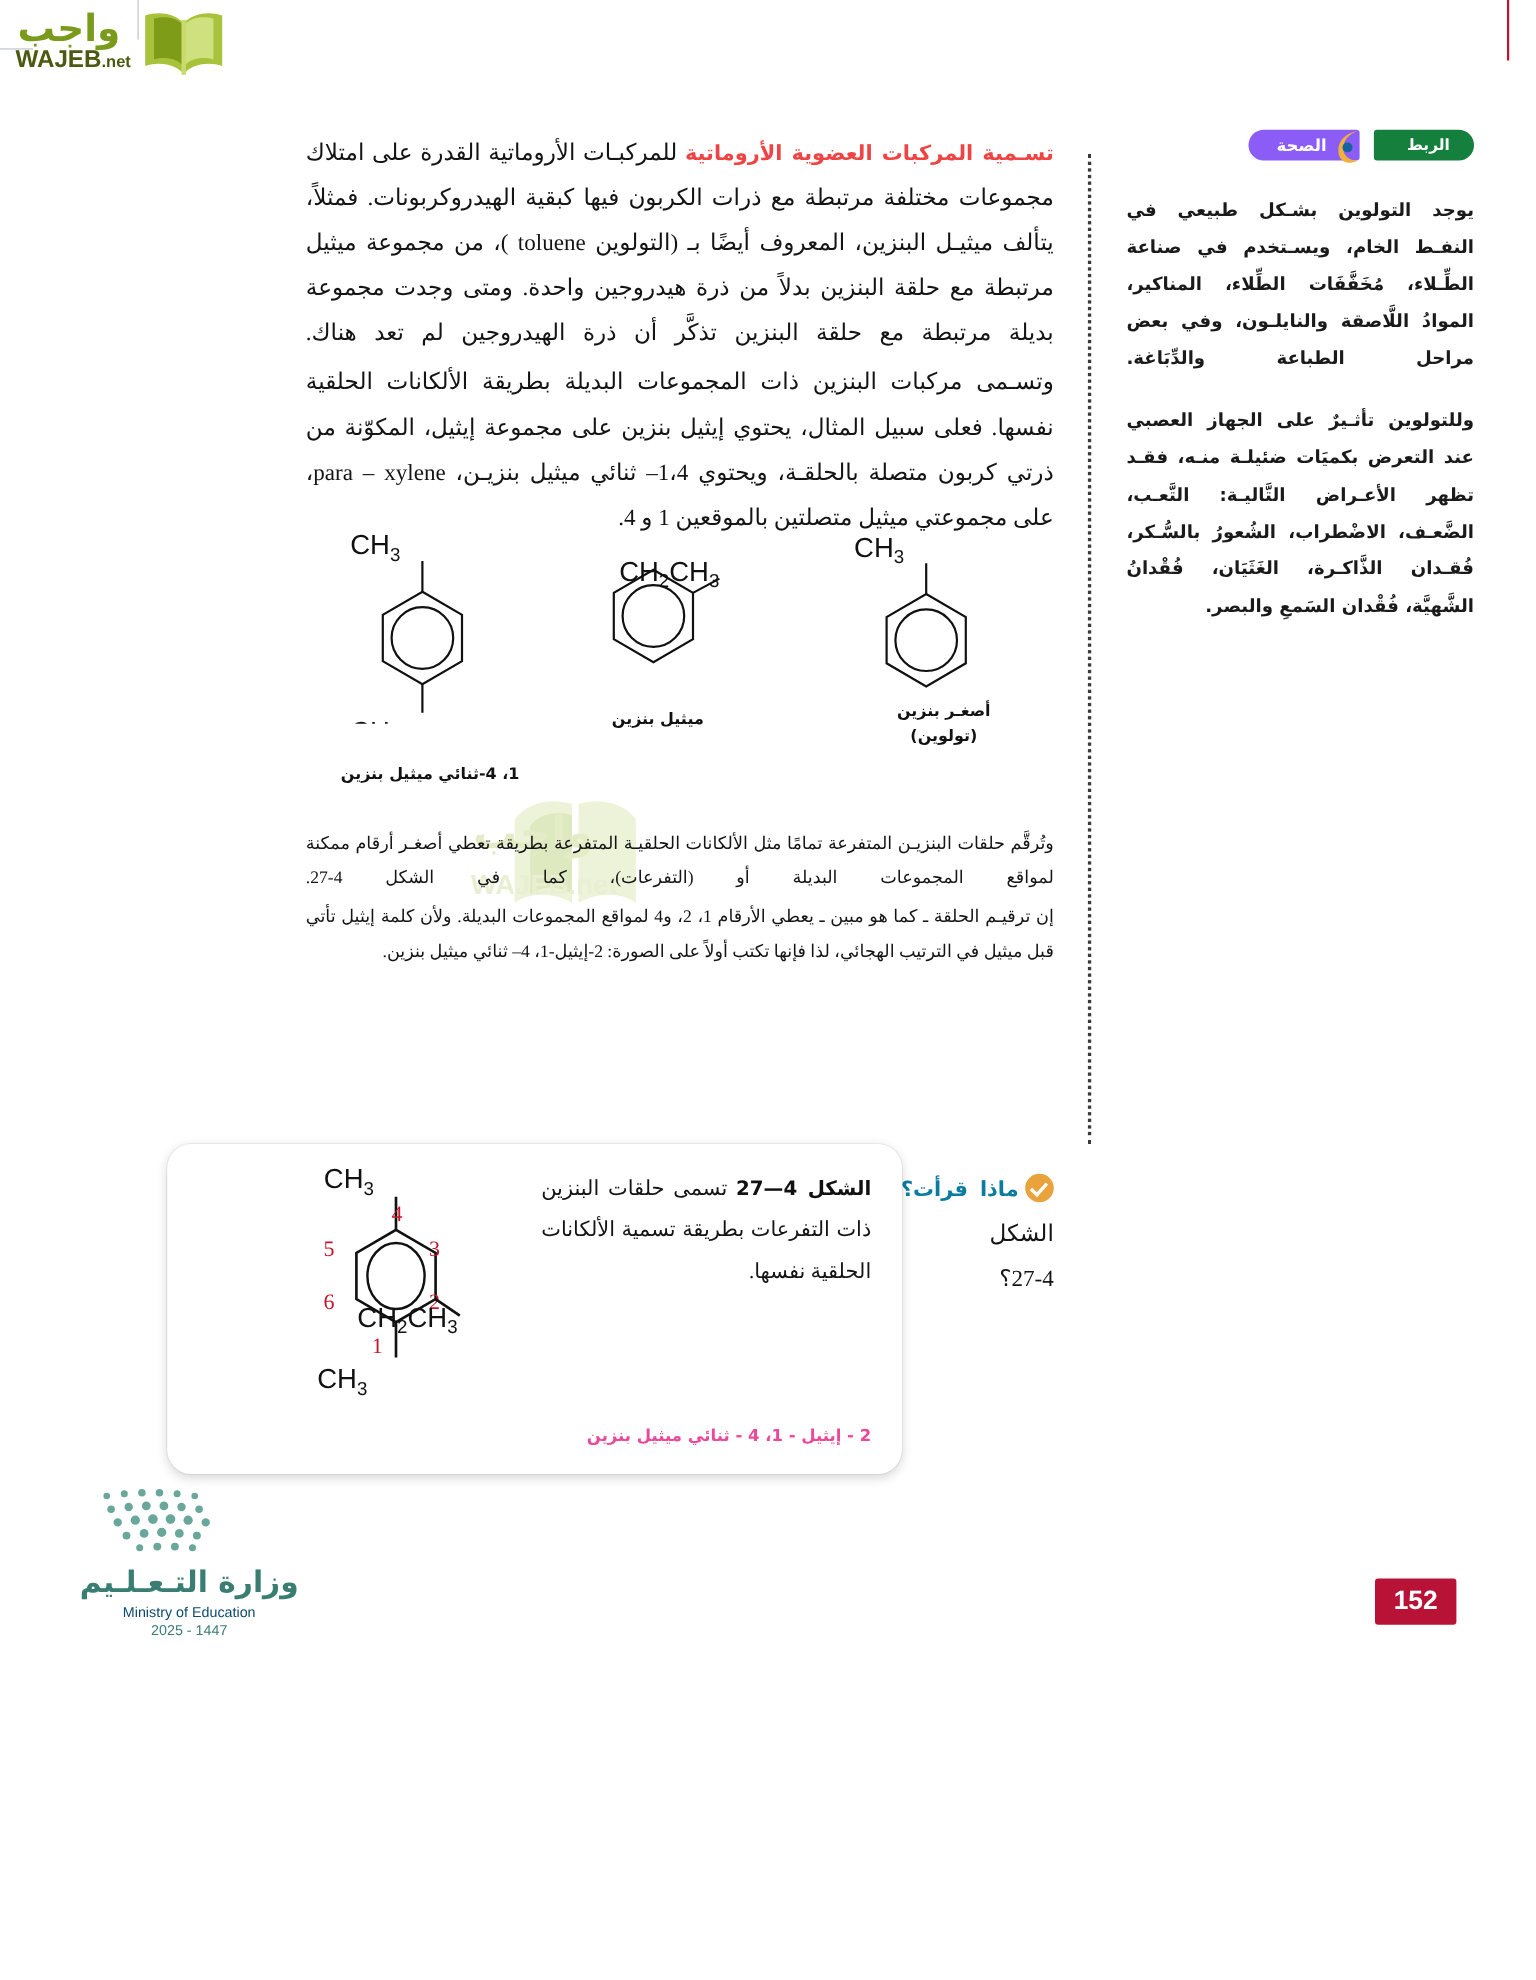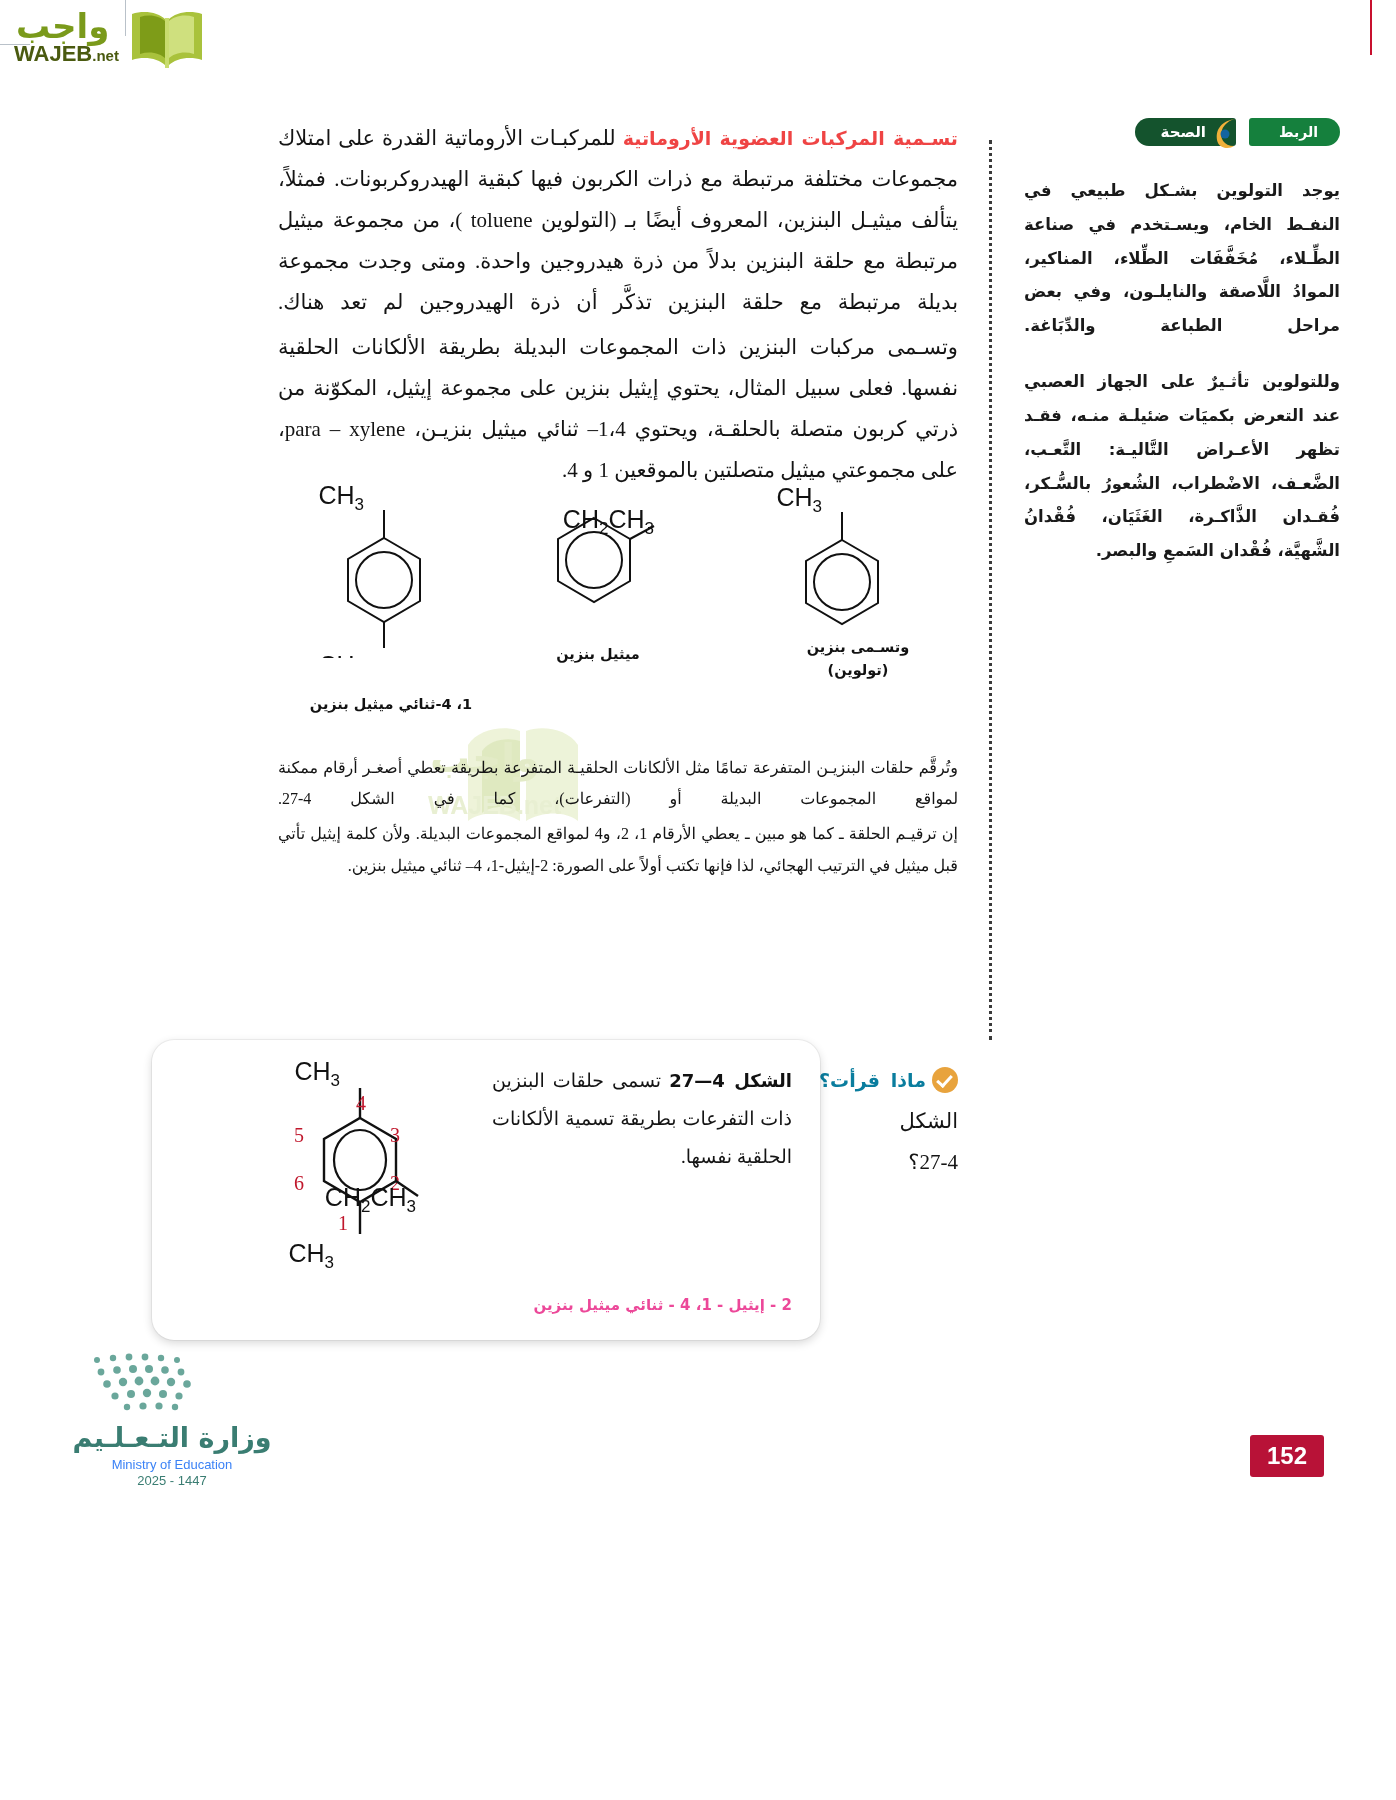--- a/index.html
+++ b/index.html
@@ -109,21 +109,21 @@
     border-radius: 3px 14px 14px 3px;
     letter-spacing: 1px;
   }
   .tab-green {
     position: absolute;
     right: 104px;
     top: 0;
     height: 28px;
     line-height: 28px;
     padding: 0 30px 0 26px;
-    background: #14532d;
+    background: #8b5cf6;
     color: #ffffff;
     font-family: "DejaVu Sans", sans-serif;
     font-size: 15px;
     font-weight: 700;
     border-radius: 14px 3px 3px 14px;
   }
   .tab-moon {
     position: absolute;
     right: 96px;
     top: -2px;
@@ -373,21 +373,21 @@
     font-family: "DejaVu Sans", sans-serif;
     font-size: 27px;
     font-weight: 700;
     color: #3a7d72;
     direction: rtl;
     margin-top: 6px;
   }
   #moe-logo .moe-en {
     font-family: "Liberation Sans", sans-serif;
     font-size: 13px;
-    color: #3b82f6;
+    color: #0c4a6e;
     direction: ltr;
     margin-top: 4px;
   }
   #moe-logo .moe-yr {
     font-family: "Liberation Sans", sans-serif;
     font-size: 13px;
     color: #3a7d72;
     direction: ltr;
     margin-top: 1px;
   }
@@ -476,21 +476,21 @@
     <div class="struct-caption" style="left:-18px; top:140px; width:160px;">ميثيل بنزين</div>
   </div>
 
   <div class="struct" style="left:500px; top:6px;">
     <svg width="170" height="160" viewBox="0 0 170 160" aria-hidden="true">
       <text x="46" y="22" class="atom-lbl">CH<tspan class="atom-sub" dy="6">3</tspan></text>
       <line x1="66" y1="28" x2="66" y2="56" stroke="#111" stroke-width="2"></line>
       <polygon points="66,56 102,77 102,119 66,140 30,119 30,77" fill="none" stroke="#111" stroke-width="2"></polygon>
       <circle cx="66" cy="98" r="28" fill="none" stroke="#111" stroke-width="2"></circle>
     </svg>
-    <div class="struct-caption" style="left:-8px; top:155px; width:180px;">وتسـمى بنزين</div>
+    <div class="struct-caption" style="left:-8px; top:155px; width:180px;">أصغـر بنزين</div>
     <div class="struct-caption" style="left:-8px; top:178px; width:180px;">(تولوين)</div>
   </div>
 </div>
 
 <div id="mid-watermark">
   <svg width="300" height="150" viewBox="0 0 300 150" aria-hidden="true" style="position:absolute;left:0;top:-10px;">
     <g fill="#d9e5ad" opacity=".85">
       <path d="M120 6 C104 0 78 4 68 20 L68 96 C80 86 104 86 120 96 Z"></path>
       <path d="M126 6 C142 0 168 4 178 20 L178 96 C166 86 142 86 126 96 Z"></path>
     </g>

